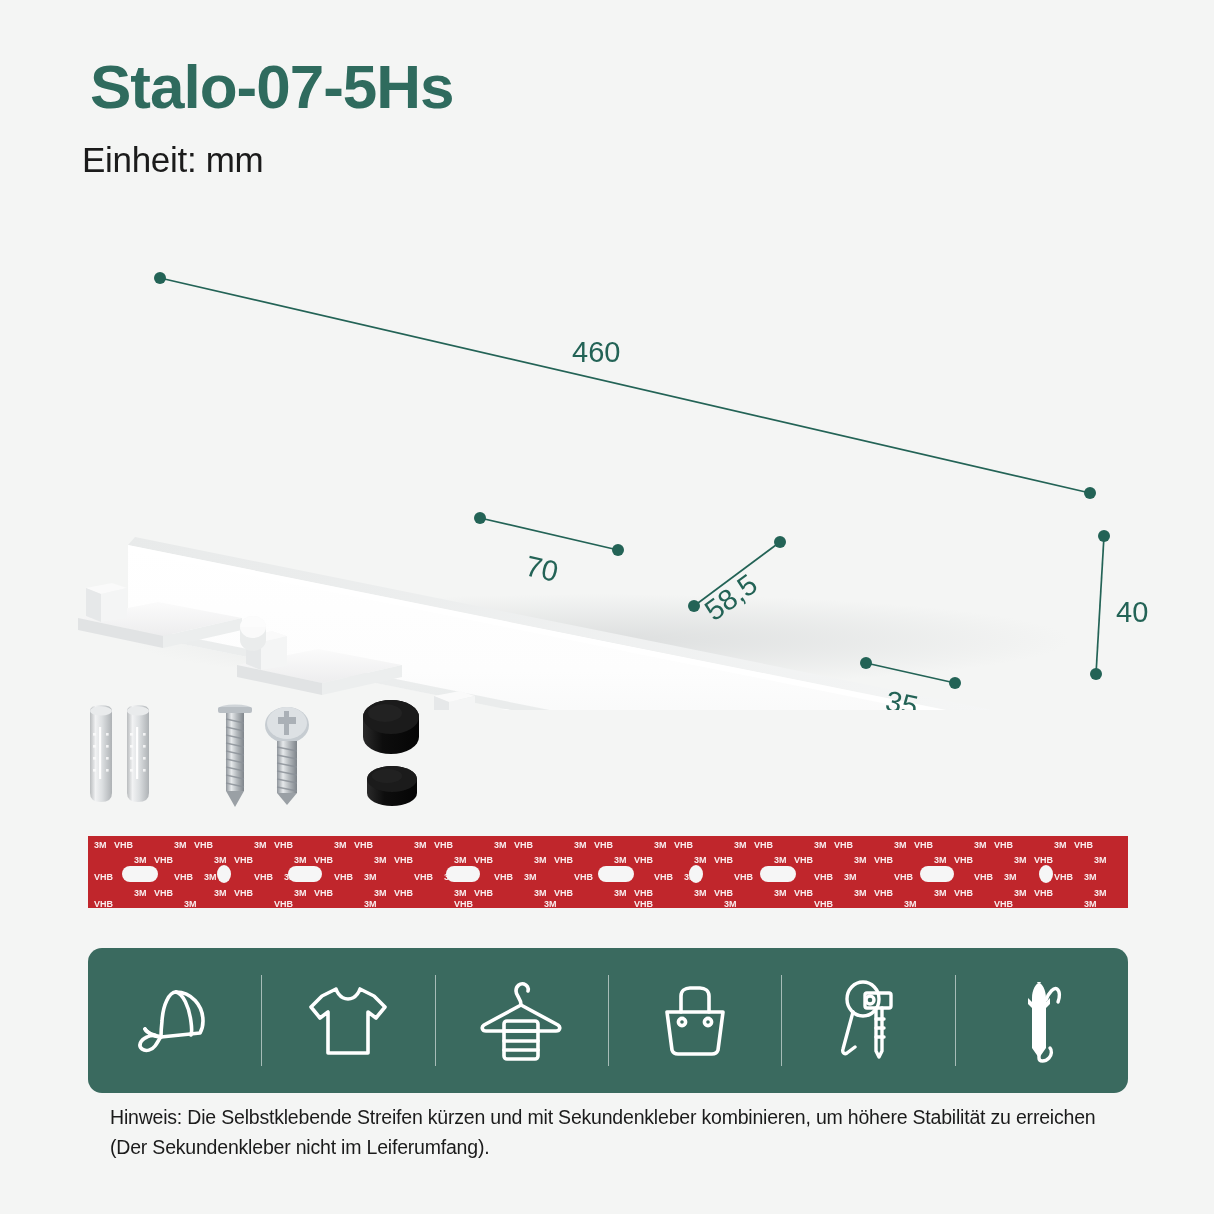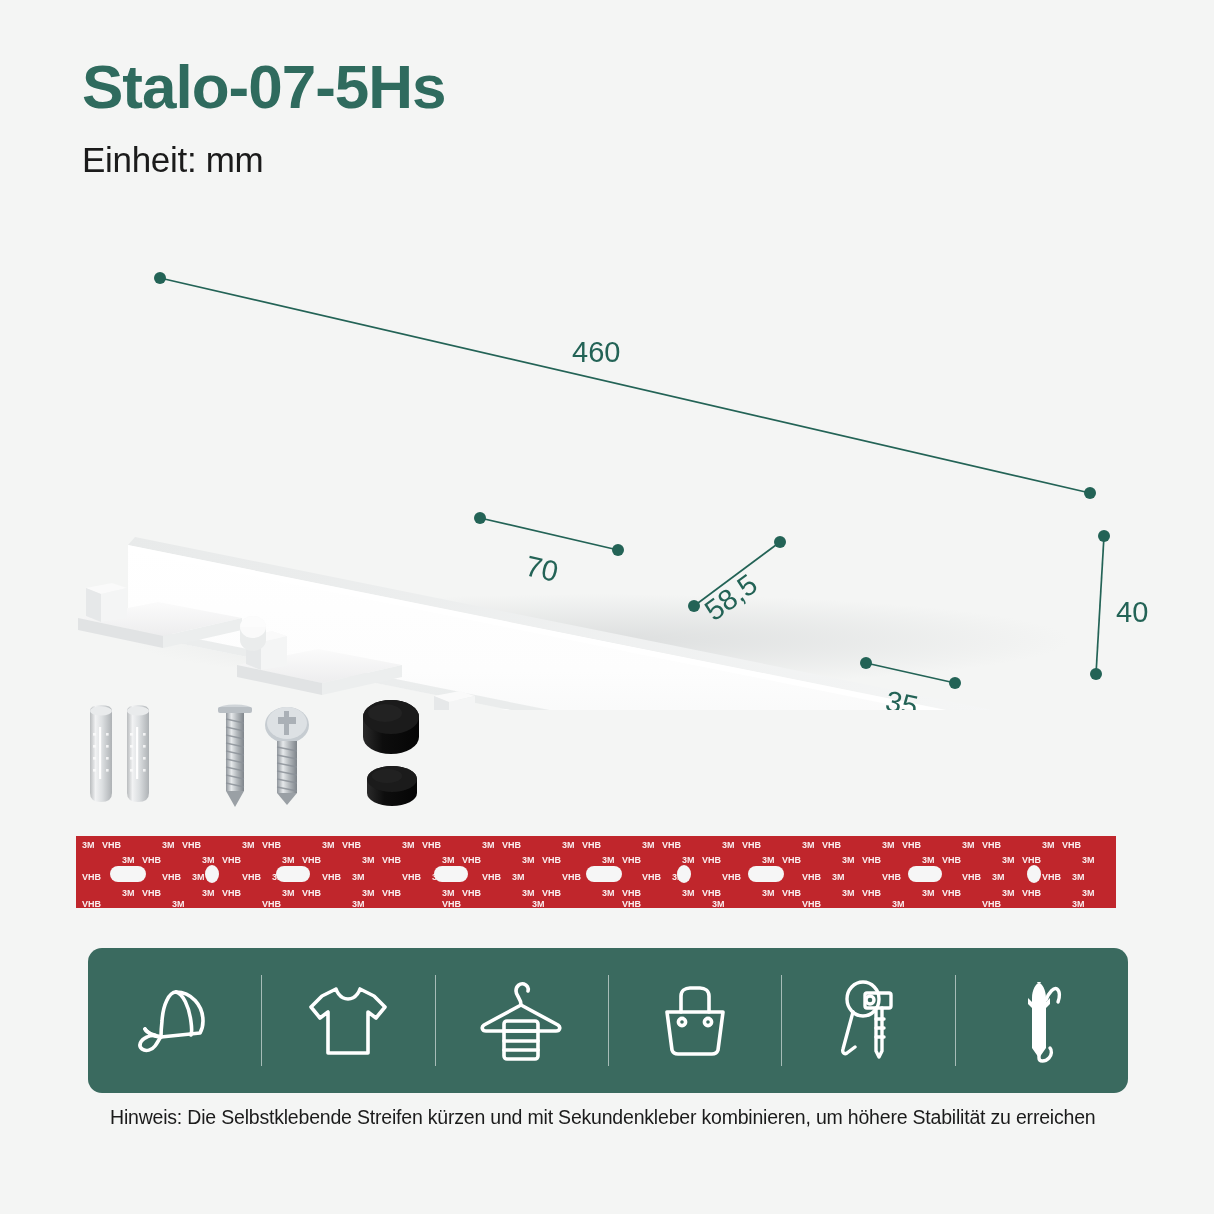--- a/index.html
+++ b/index.html
@@ -12,40 +12,41 @@
   }
 
   
   #header { position:absolute; left:82px; top:56px; }
   #product-title {
     font-size:62px;
     font-weight:bold;
     color:#2f6b5e;
     letter-spacing:-1px;
     line-height:1;
+    margin-left:8px;
   }
   #unit-label {
     font-size:35px;
     color:#1b1b1b;
     margin-top:22px;
     letter-spacing:-0.3px;
   }
 
   
   #diagram { position:absolute; left:0; top:240px; width:1214px; height:470px; }
   #diagram svg { display:block; }
 
   
   #hardware { position:absolute; left:82px; top:695px; width:380px; height:125px; }
   #hardware svg { display:block; }
 
   
   #adhesive-strip {
     position:absolute;
-    left:76px; top:836px;
+    left:88px; top:836px;
     width:1040px; height:72px;
     background:#c0262c;
     overflow:hidden;
   }
   #adhesive-strip svg { display:block; }
 
   
   #icon-panel {
     position:absolute;
     left:88px; top:948px;
@@ -545,13 +546,14 @@
         <path d="M34,70 L34,80 C34,84 40,84 44,80 C47,77 47,72 45,70" stroke="#ffffff" stroke-width="3.4" fill="none" stroke-linecap="round"></path>
         <path d="M41,22 C44,14 49,9 52,11 C55,13 55,19 53,24" stroke="#ffffff" stroke-width="3.4" fill="none" stroke-linecap="round"></path>
       </svg>
     </span>
   </div>
 
 </div>
 
 <div id="footer-note">
   <div>Hinweis: Die Selbstklebende Streifen kürzen und mit Sekundenkleber kombinieren, um höhere Stabilität zu erreichen</div>
+  <div>(Der Sekundenkleber nicht im Leiferumfang).</div>
 </div>
 
 </body></html>

